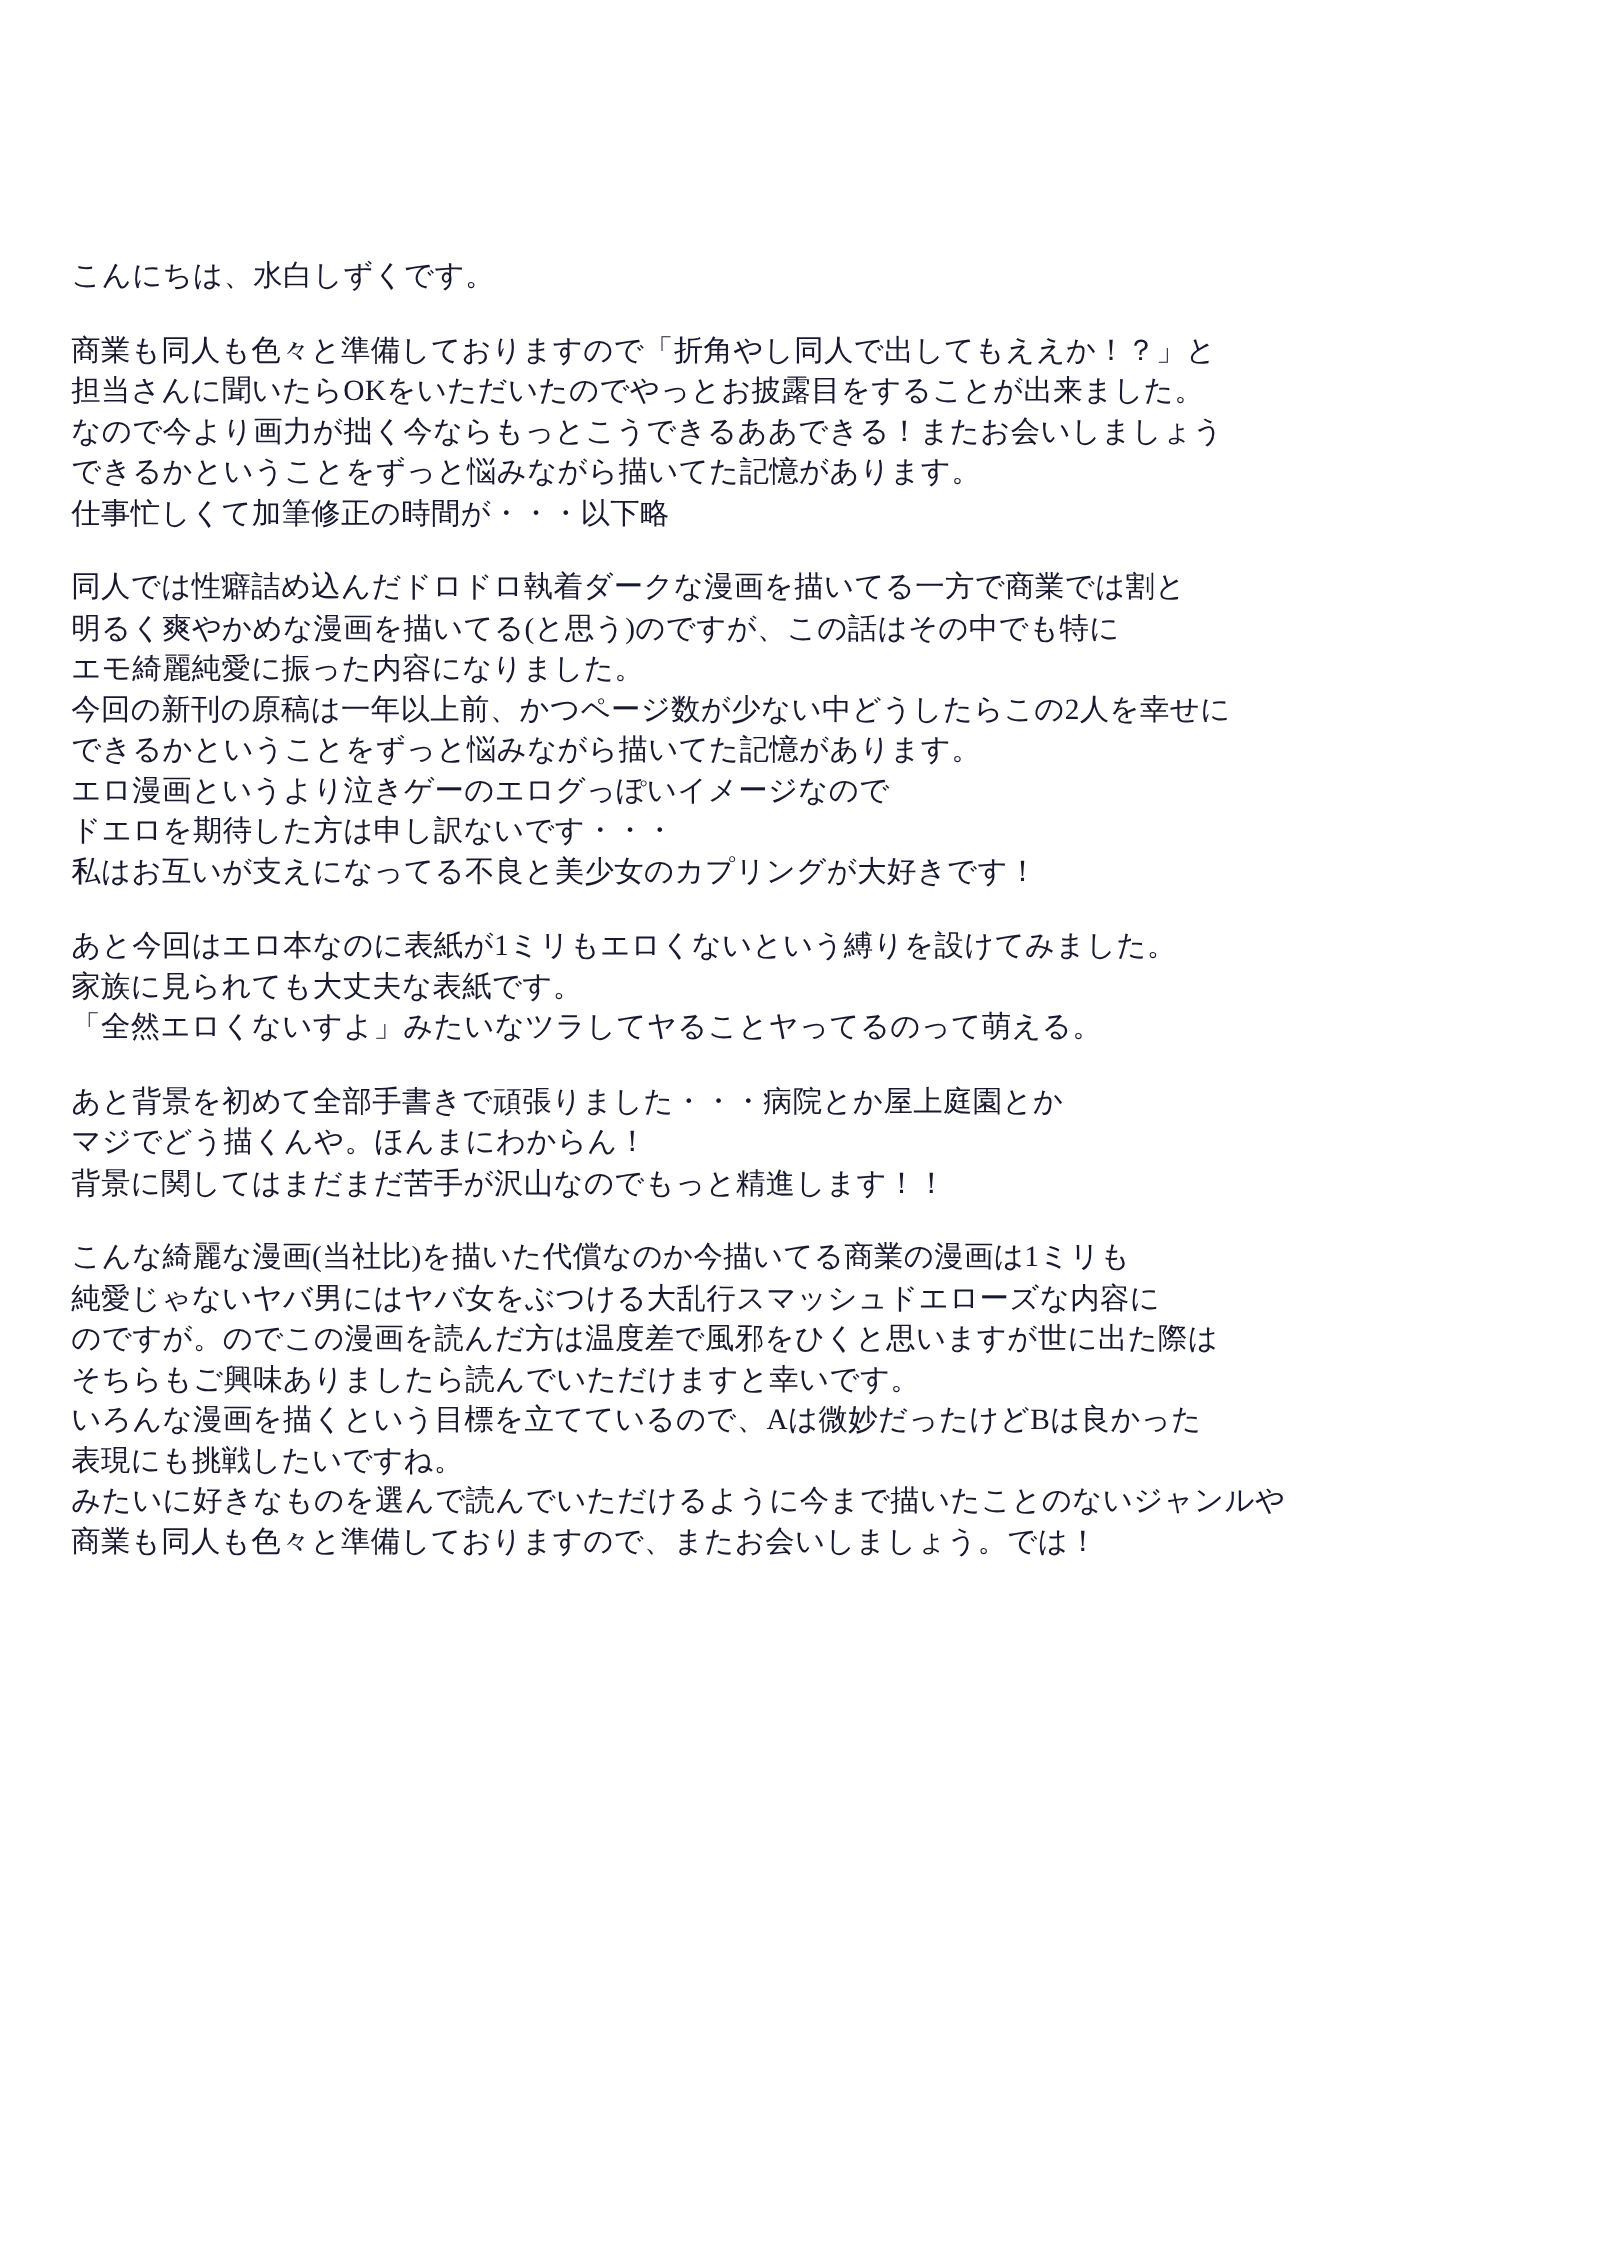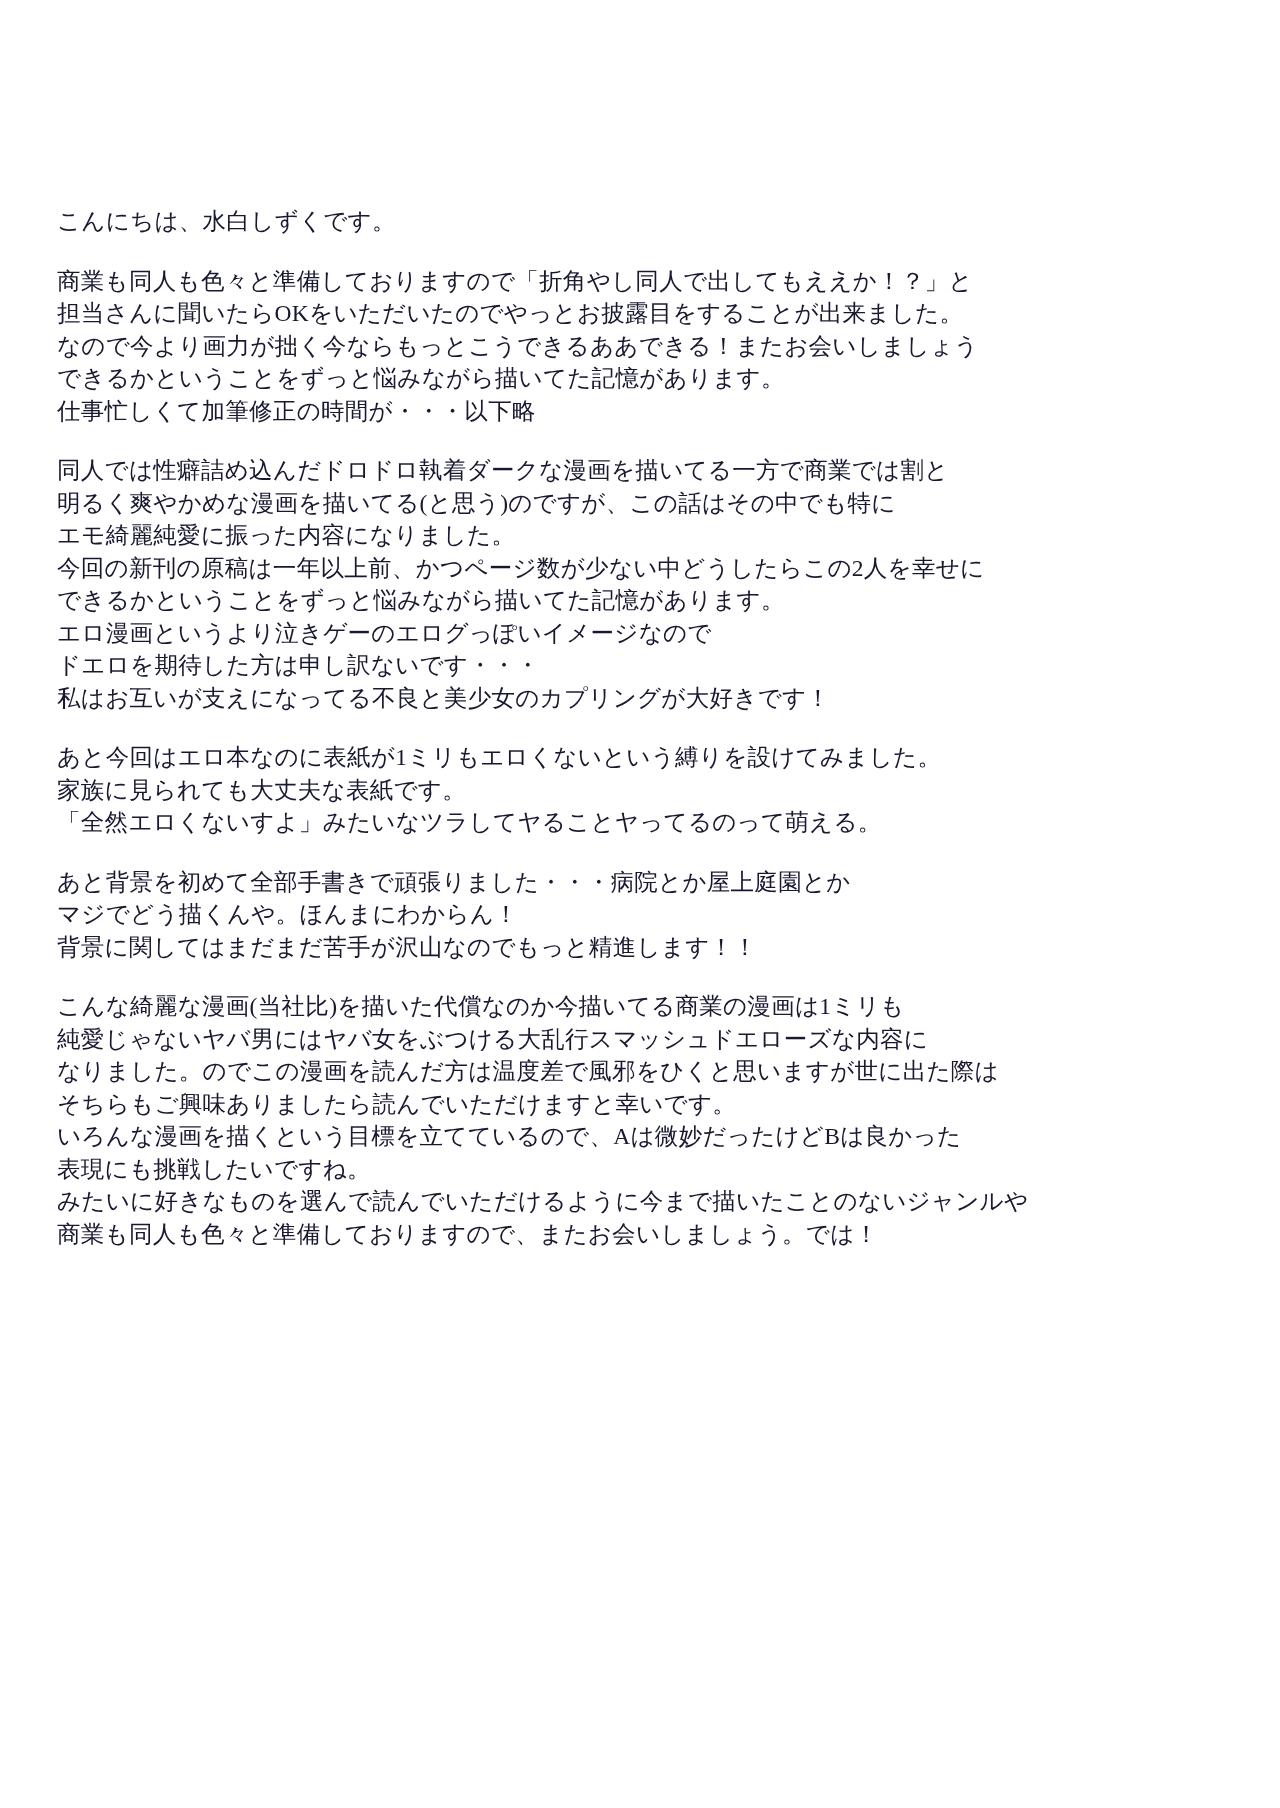--- a/index.html
+++ b/index.html
@@ -81,21 +81,21 @@
 
     <div class="para">
       <div class="line">あと背景を初めて全部手書きで頑張りました・・・病院とか屋上庭園とか</div>
       <div class="line">マジでどう描くんや。ほんまにわからん！</div>
       <div class="line">背景に関してはまだまだ苦手が沢山なのでもっと精進します！！</div>
     </div>
 
     <div class="para">
       <div class="line">こんな綺麗な漫画(当社比)を描いた代償なのか今描いてる商業の漫画は1ミリも</div>
       <div class="line">純愛じゃないヤバ男にはヤバ女をぶつける大乱行スマッシュドエローズな内容に</div>
-      <div class="line">なりました。のでこの漫画を読んだ方は温度差で風邪をひくと思いますが世に出た際は</div>
+      <div class="line">のですが。のでこの漫画を読んだ方は温度差で風邪をひくと思いますが世に出た際は</div>
       <div class="line">そちらもご興味ありましたら読んでいただけますと幸いです。</div>
       <div class="line">いろんな漫画を描くという目標を立てているので、Aは微妙だったけどBは良かった</div>
       <div class="line">表現にも挑戦したいですね。</div>
       <div class="line">みたいに好きなものを選んで読んでいただけるように今まで描いたことのないジャンルや</div>
       <div class="line">商業も同人も色々と準備しておりますので、またお会いしましょう。では！</div>
     </div>
 
   </div>
 </div>
 

